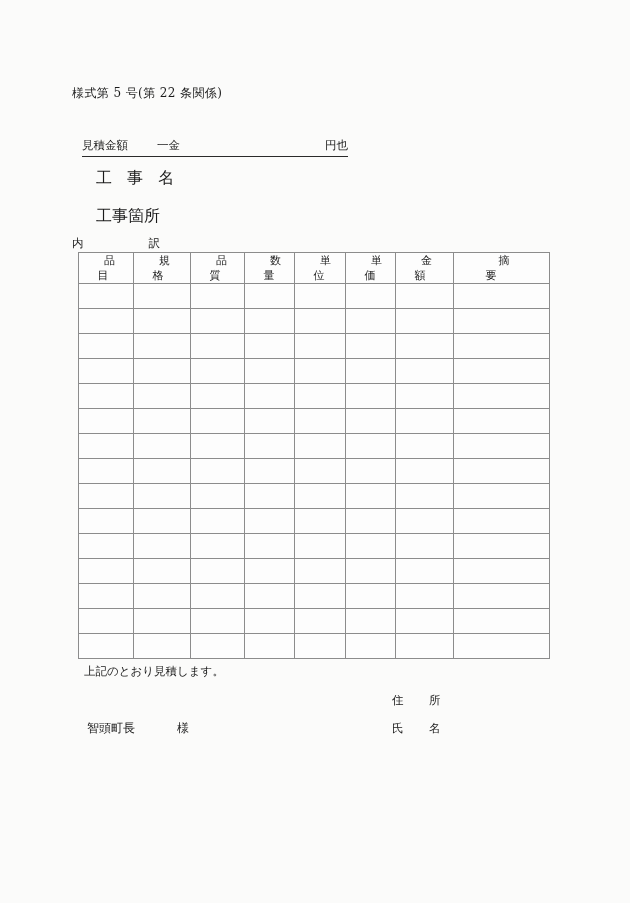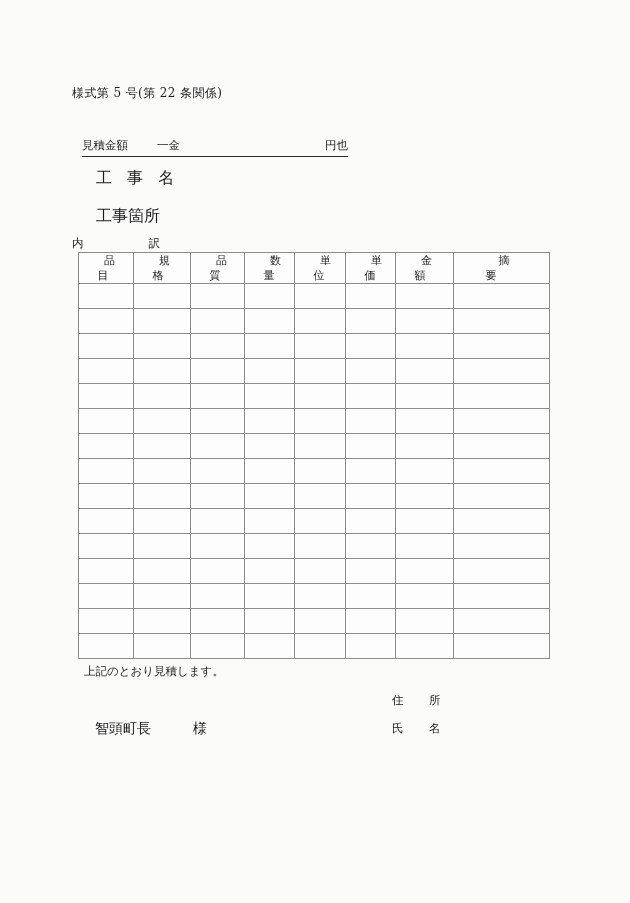--- a/index.html
+++ b/index.html
@@ -152,23 +152,23 @@
     position: absolute;
     left: 392px;
     top: 682px;
     font-size: 11.5px;
     line-height: 20px;
     white-space: nowrap;
   }
   .sign-block div { letter-spacing: 7px; margin-top: 8px; }
   .addressee {
     position: absolute;
-    left: 95px;
+    left: 87px;
     top: 720px;
-    font-size: 14px;
+    font-size: 12px;
     white-space: nowrap;
     text-align: right;
   }
   .addressee .ad-name { letter-spacing: 0px; }
   .addressee .ad-sama {
     display: inline-block;
     margin-left: 42px;
   }
 </style>
 </head>

